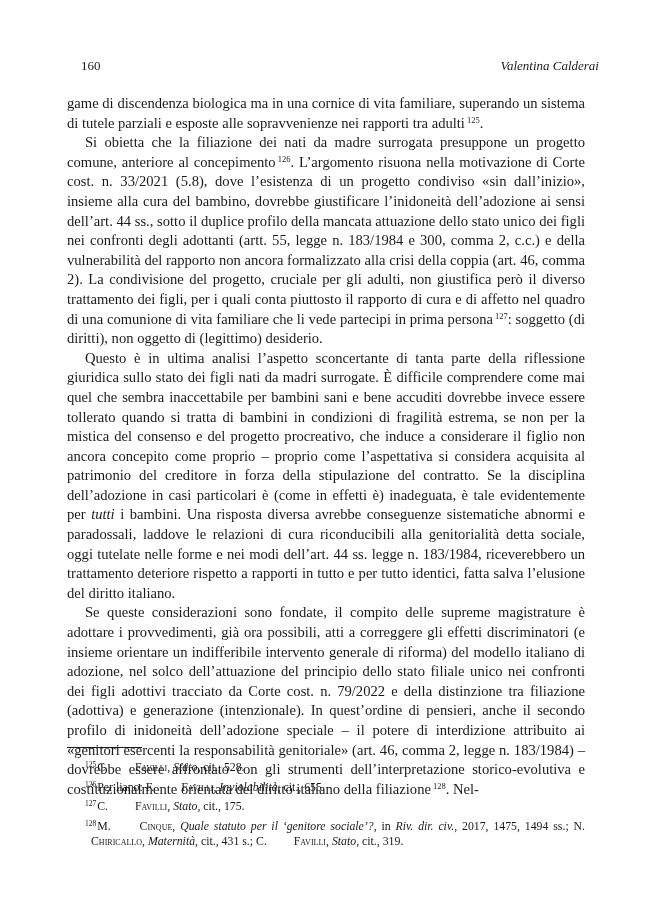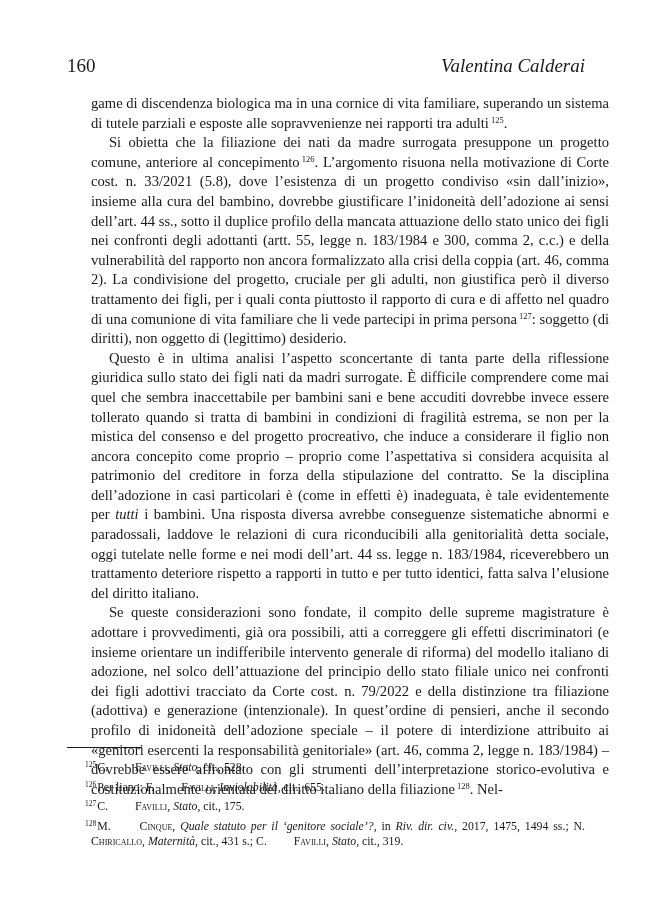--- a/index.html
+++ b/index.html
@@ -17,24 +17,24 @@
     }
     .page {
       position: absolute;
       left: 67px;
       top: 0;
       width: 518px;
     }
     .running-head {
       position: absolute;
       top: 56px;
-      left: 0;
+      left: 14px;
       width: 518px;
       height: 20px;
-      font-size: 19px;
+      font-size: 13px;
       line-height: 20px;
     }
     .page-number {
       position: absolute;
       left: 0;
       top: 0;
     }
     .running-author {
       position: absolute;
       right: 0;
@@ -43,21 +43,20 @@
     }
     .body-text {
       position: absolute;
       top: 94px;
       left: 0;
       width: 518px;
       font-size: 14.6px;
       line-height: 19.6px;
       text-align: justify;
       hyphens: manual;
-      margin-left: 24px;
     }
     .body-text p {
       margin: 0;
       text-indent: 18px;
     }
     .body-text p.no-indent {
       text-indent: 0;
     }
     sup.fn-ref {
       font-size: 8.5px;

